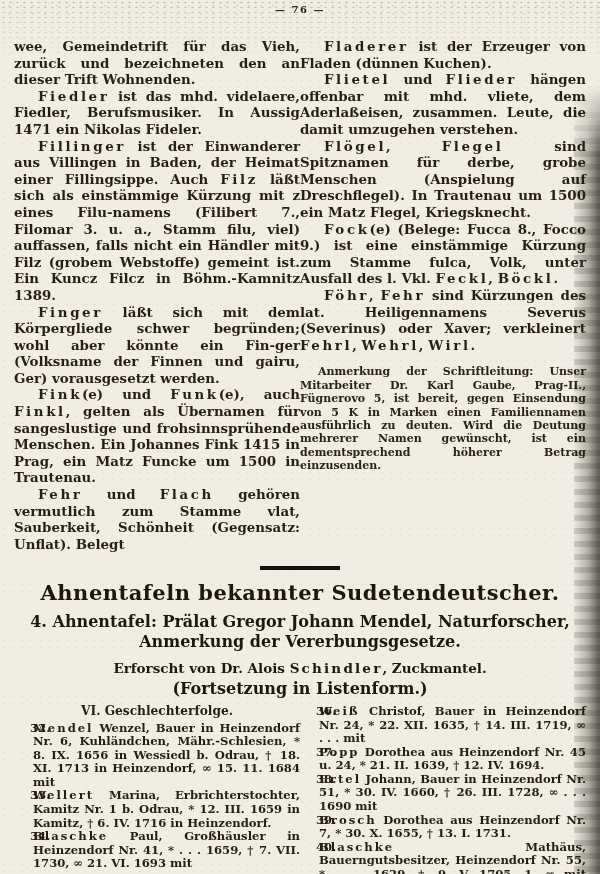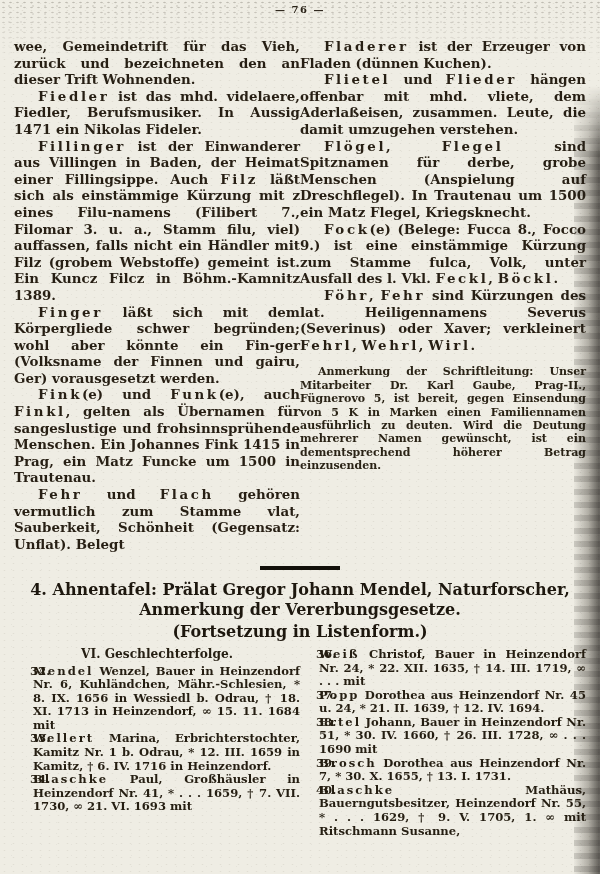--- a/index.html
+++ b/index.html
@@ -103,24 +103,26 @@
           <p class="para indent"><span class="gesperrt">Fock</span><span>(e) (Belege: Fucca 8., Focco 9.) ist eine einstämmige Kürzung zum Stamme fulca, Volk, unter Ausfall des l. Vkl. </span><span class="gesperrt">Feckl</span><span>, </span><span class="gesperrt">Böckl</span><span>.</span></p>
           <p class="para indent"><span class="gesperrt">Föhr</span><span>, </span><span class="gesperrt">Fehr</span><span> sind Kürzungen des lat. Heiligennamens Severus (Severinus) oder Xaver; verkleinert </span><span class="gesperrt">Fehrl</span><span>, </span><span class="gesperrt">Wehrl</span><span>, </span><span class="gesperrt">Wirl</span><span>.</span></p>
         </div>
       <p class="note"><span>Anmerkung der Schriftleitung: Unser Mitarbeiter Dr. Karl Gaube, Prag-II., Fügnerovo 5, ist bereit, gegen Einsendung von 5 K in Marken einen Familiennamen ausführlich zu deuten. Wird die Deutung mehrerer Namen gewünscht, ist ein dementsprechend höherer Betrag einzusenden.</span></p>
     </div>
   </div>
 
   <div class="divider"></div>
 
   <div class="heading-block">
+    <div class="h1">Ahnentafeln bekannter Sudetendeutscher.</div>
     <div class="h2">
       <div>4. Ahnentafel: Prälat Gregor Johann Mendel, Naturforscher,</div>
       <div>Anmerkung der Vererbungsgesetze.</div>
     </div>
+    <div class="byline"><span>Erforscht von Dr. Alois </span><span class="gesperrt">Schindler</span><span>, Zuckmantel.</span></div>
     <div class="cont">(Fortsetzung in Listenform.)</div>
   </div>
 
   <div class="cols gen">
     <div class="gen-col">
       <div class="gen-heading">VI. Geschlechterfolge.</div>
       <div>
           <div class="entry"><span class="num">32.</span><span><span class="gesperrt">Mendel</span><span> Wenzel, Bauer in Heinzendorf Nr. 6, Kuhländchen, Mähr.-Schlesien, * 8. IX. 1656 in Wessiedl b. Odrau, † 18. XI. 1713 in Heinzendorf, ∞ 15. 11. 1684 mit</span></span></div>
           <div class="entry"><span class="num">33.</span><span><span class="gesperrt">Wellert</span><span> Marina, Erbrichterstochter, Kamitz Nr. 1 b. Odrau, * 12. III. 1659 in Kamitz, † 6. IV. 1716 in Heinzendorf.</span></span></div>
           <div class="entry"><span class="num">34.</span><span><span class="gesperrt">Blaschke</span><span> Paul, Großhäusler in Heinzendorf Nr. 41, * . . . 1659, † 7. VII. 1730, ∞ 21. VI. 1693 mit</span></span></div>

